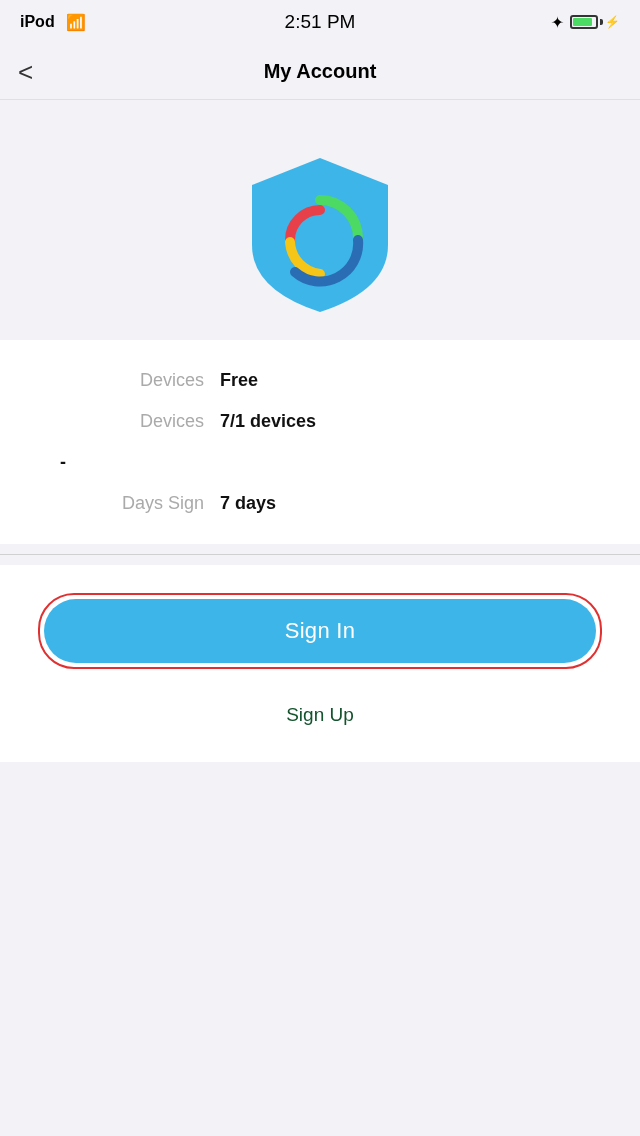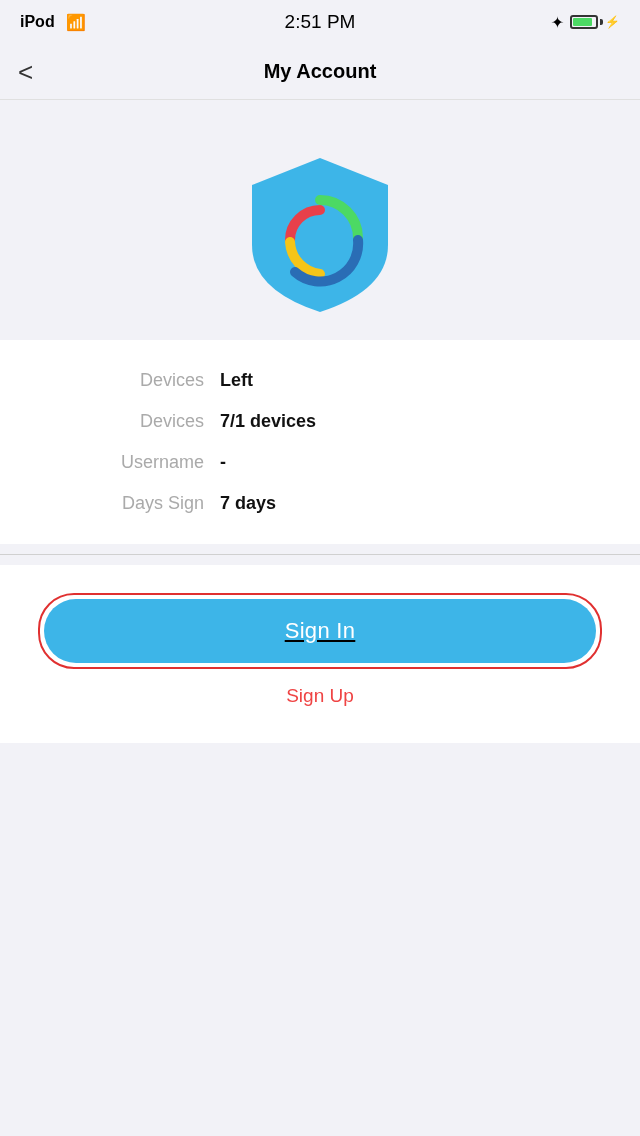--- a/index.html
+++ b/index.html
@@ -159,21 +159,20 @@
       height: 1px;
       background: #d0d0d0;
       margin: 10px 0;
     }
 
     
     .button-section {
       background: #fff;
       padding: 28px 38px;
       margin-top: 0;
-      text-decoration: underline;
     }
 
     .sign-in-btn-wrapper {
       border: 2.5px solid #e03030;
       border-radius: 36px;
       padding: 4px;
     }
 
     .sign-in-btn {
       width: 100%;
@@ -186,25 +185,25 @@
       color: #fff;
       cursor: pointer;
       display: flex;
       align-items: center;
       justify-content: center;
       letter-spacing: 0.3px;
     }
 
     .sign-up-btn {
       width: 100%;
-      margin-top: 8px;
+      margin-top: 27px;
       background: none;
       border: none;
       font-size: 19px;
-      color: #ef4444;
+      color: #14532d;
       cursor: pointer;
       text-align: center;
       padding: 8px 0;
     }
   </style>
 </head>
 <body>
 
 <div class="status-bar">
   <div class="status-left">
@@ -244,28 +243,27 @@
         <path d="M50 92 A34 34 0 0 0 80 124" stroke="#f5c518" stroke-width="10" fill="none" stroke-linecap="round"></path>
 
         <path d="M118 90 A38 38 0 0 1 55 122" stroke="#2a6db5" stroke-width="10" fill="none" stroke-linecap="round"></path>
       </svg>
     </div>
   </div>
 
   <div class="info-card">
     <div class="info-row">
       <span class="info-label">Devices</span>
-      <span class="info-value">Left</span>
+      <span class="info-value">Free</span>
     </div>
     <div class="info-row">
       <span class="info-label">Devices</span>
       <span class="info-value">7/1 devices</span>
     </div>
     <div class="info-row">
-      <span class="info-label">Username</span>
       <span class="info-value">-</span>
     </div>
     <div class="info-row">
       <span class="info-label">Days Sign</span>
       <span class="info-value">7 days</span>
     </div>
   </div>
 
   <div class="divider"></div>
 

